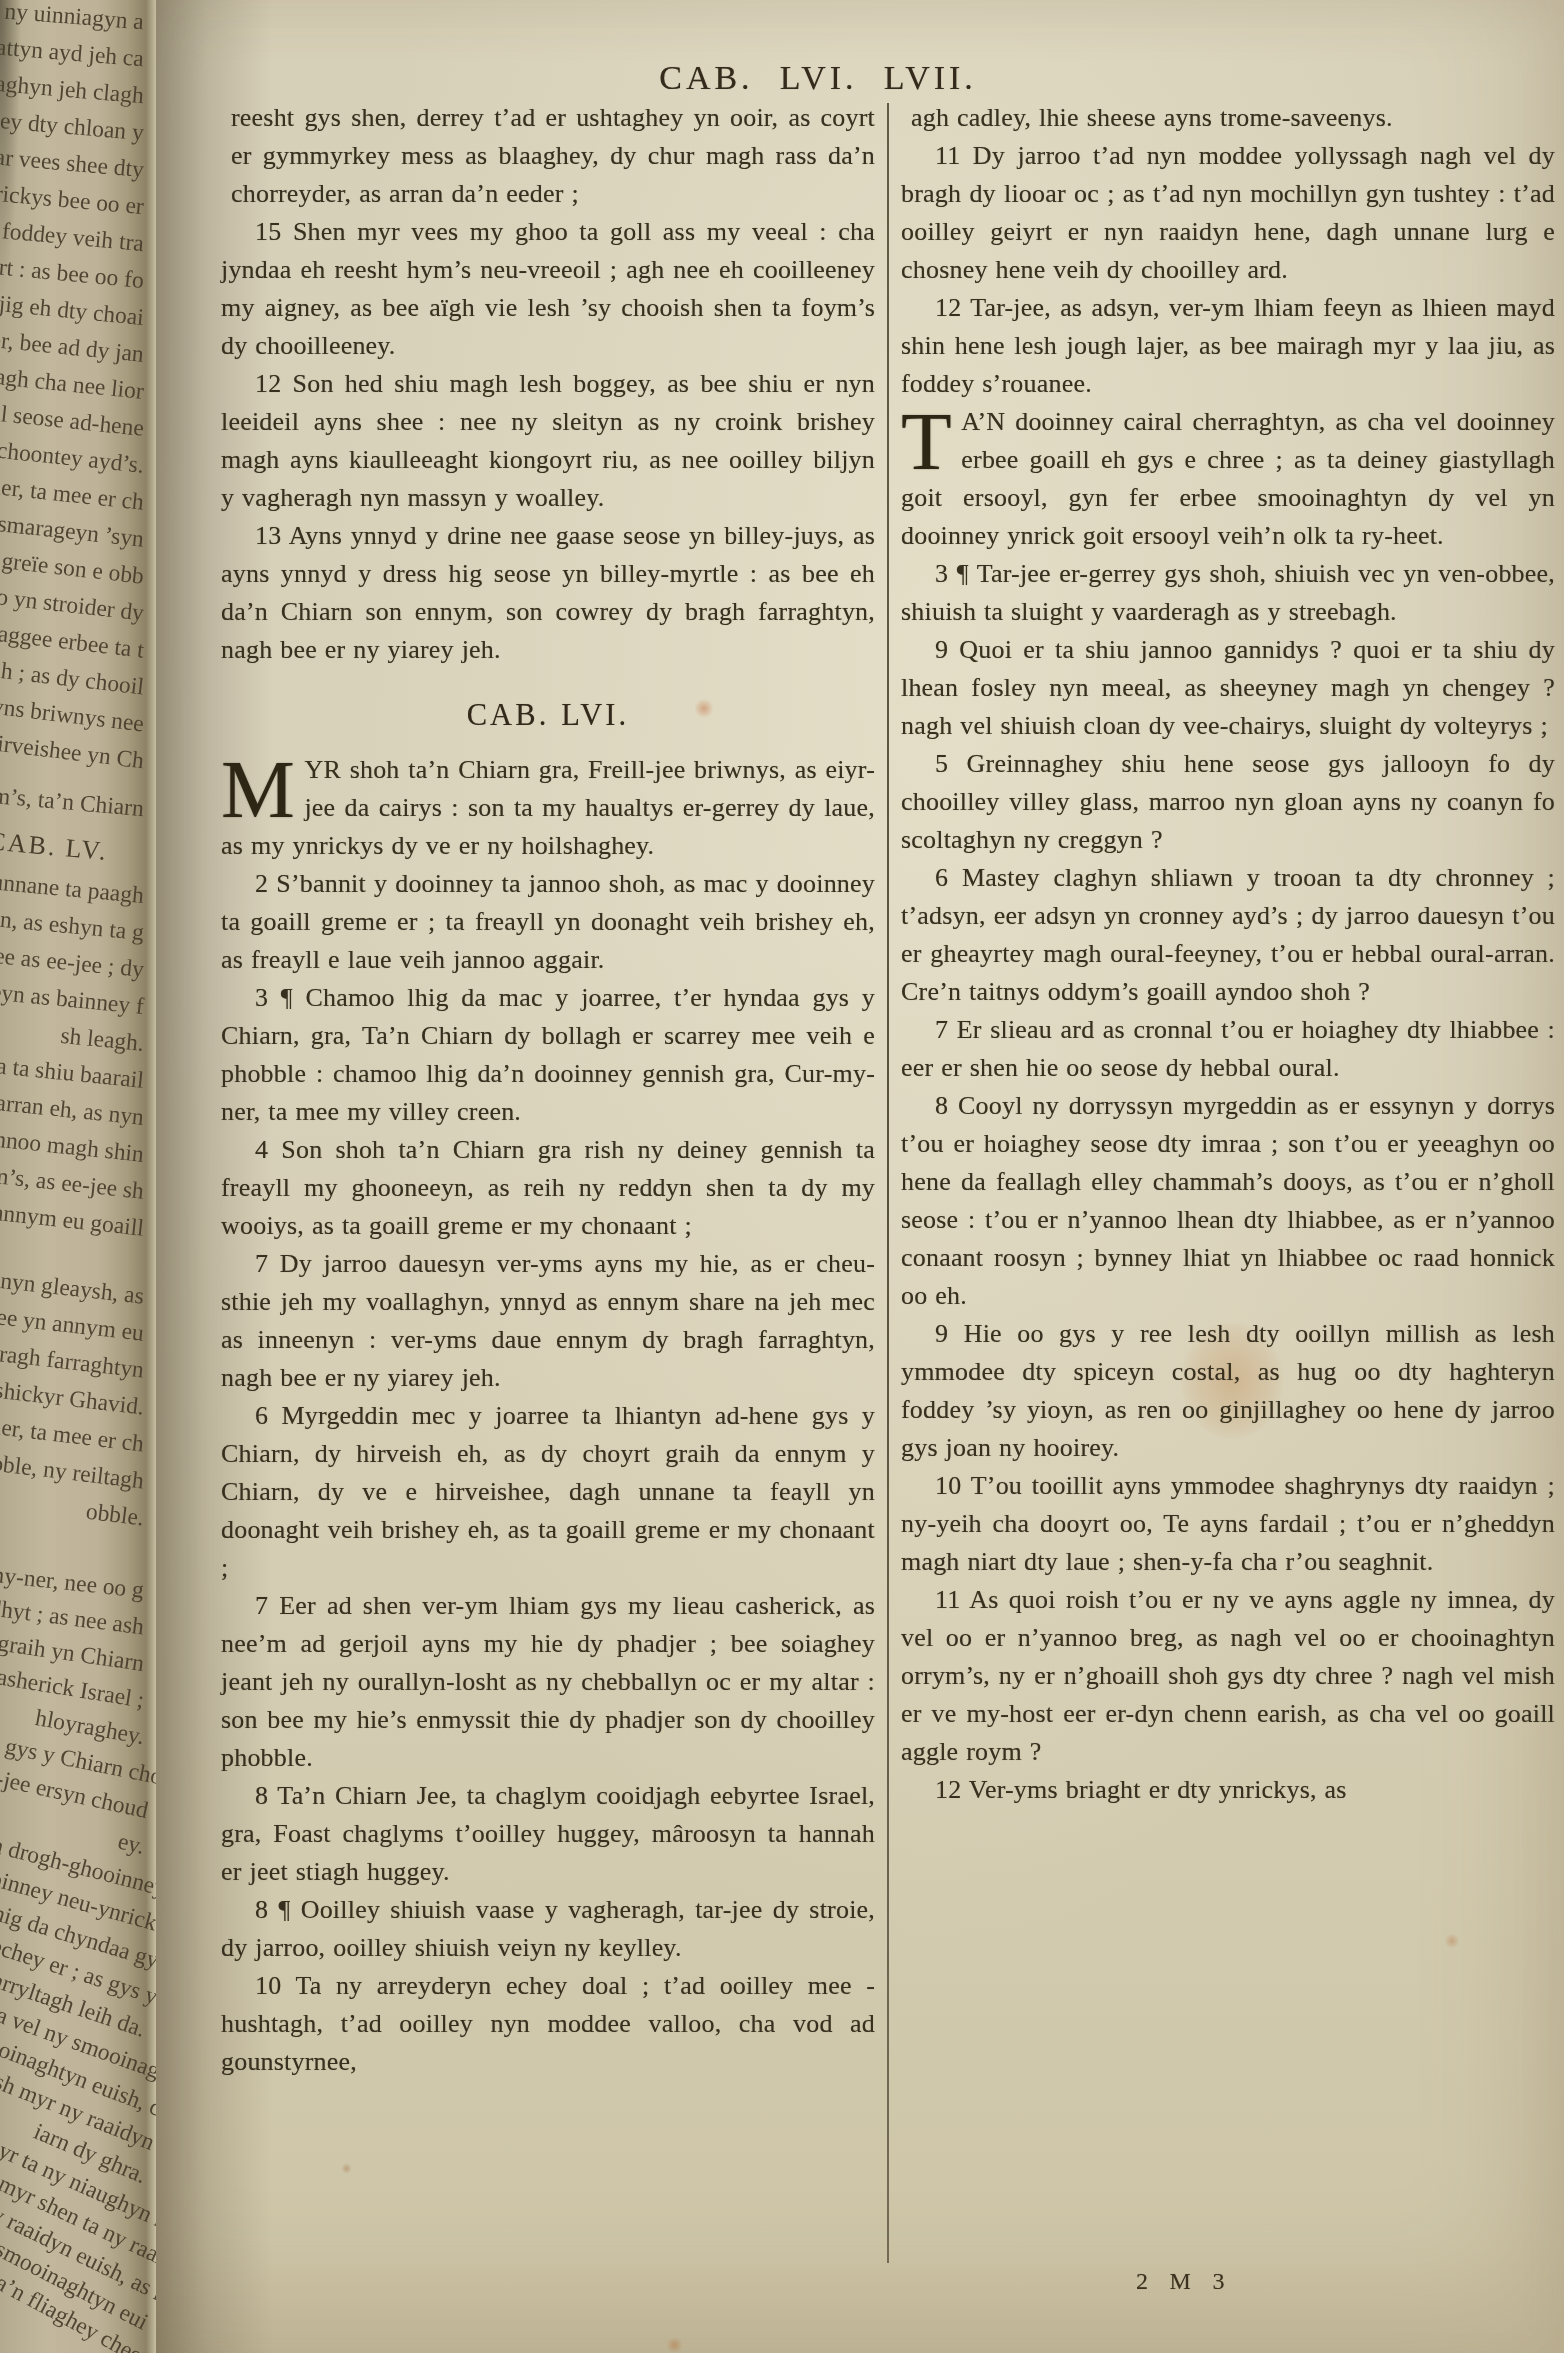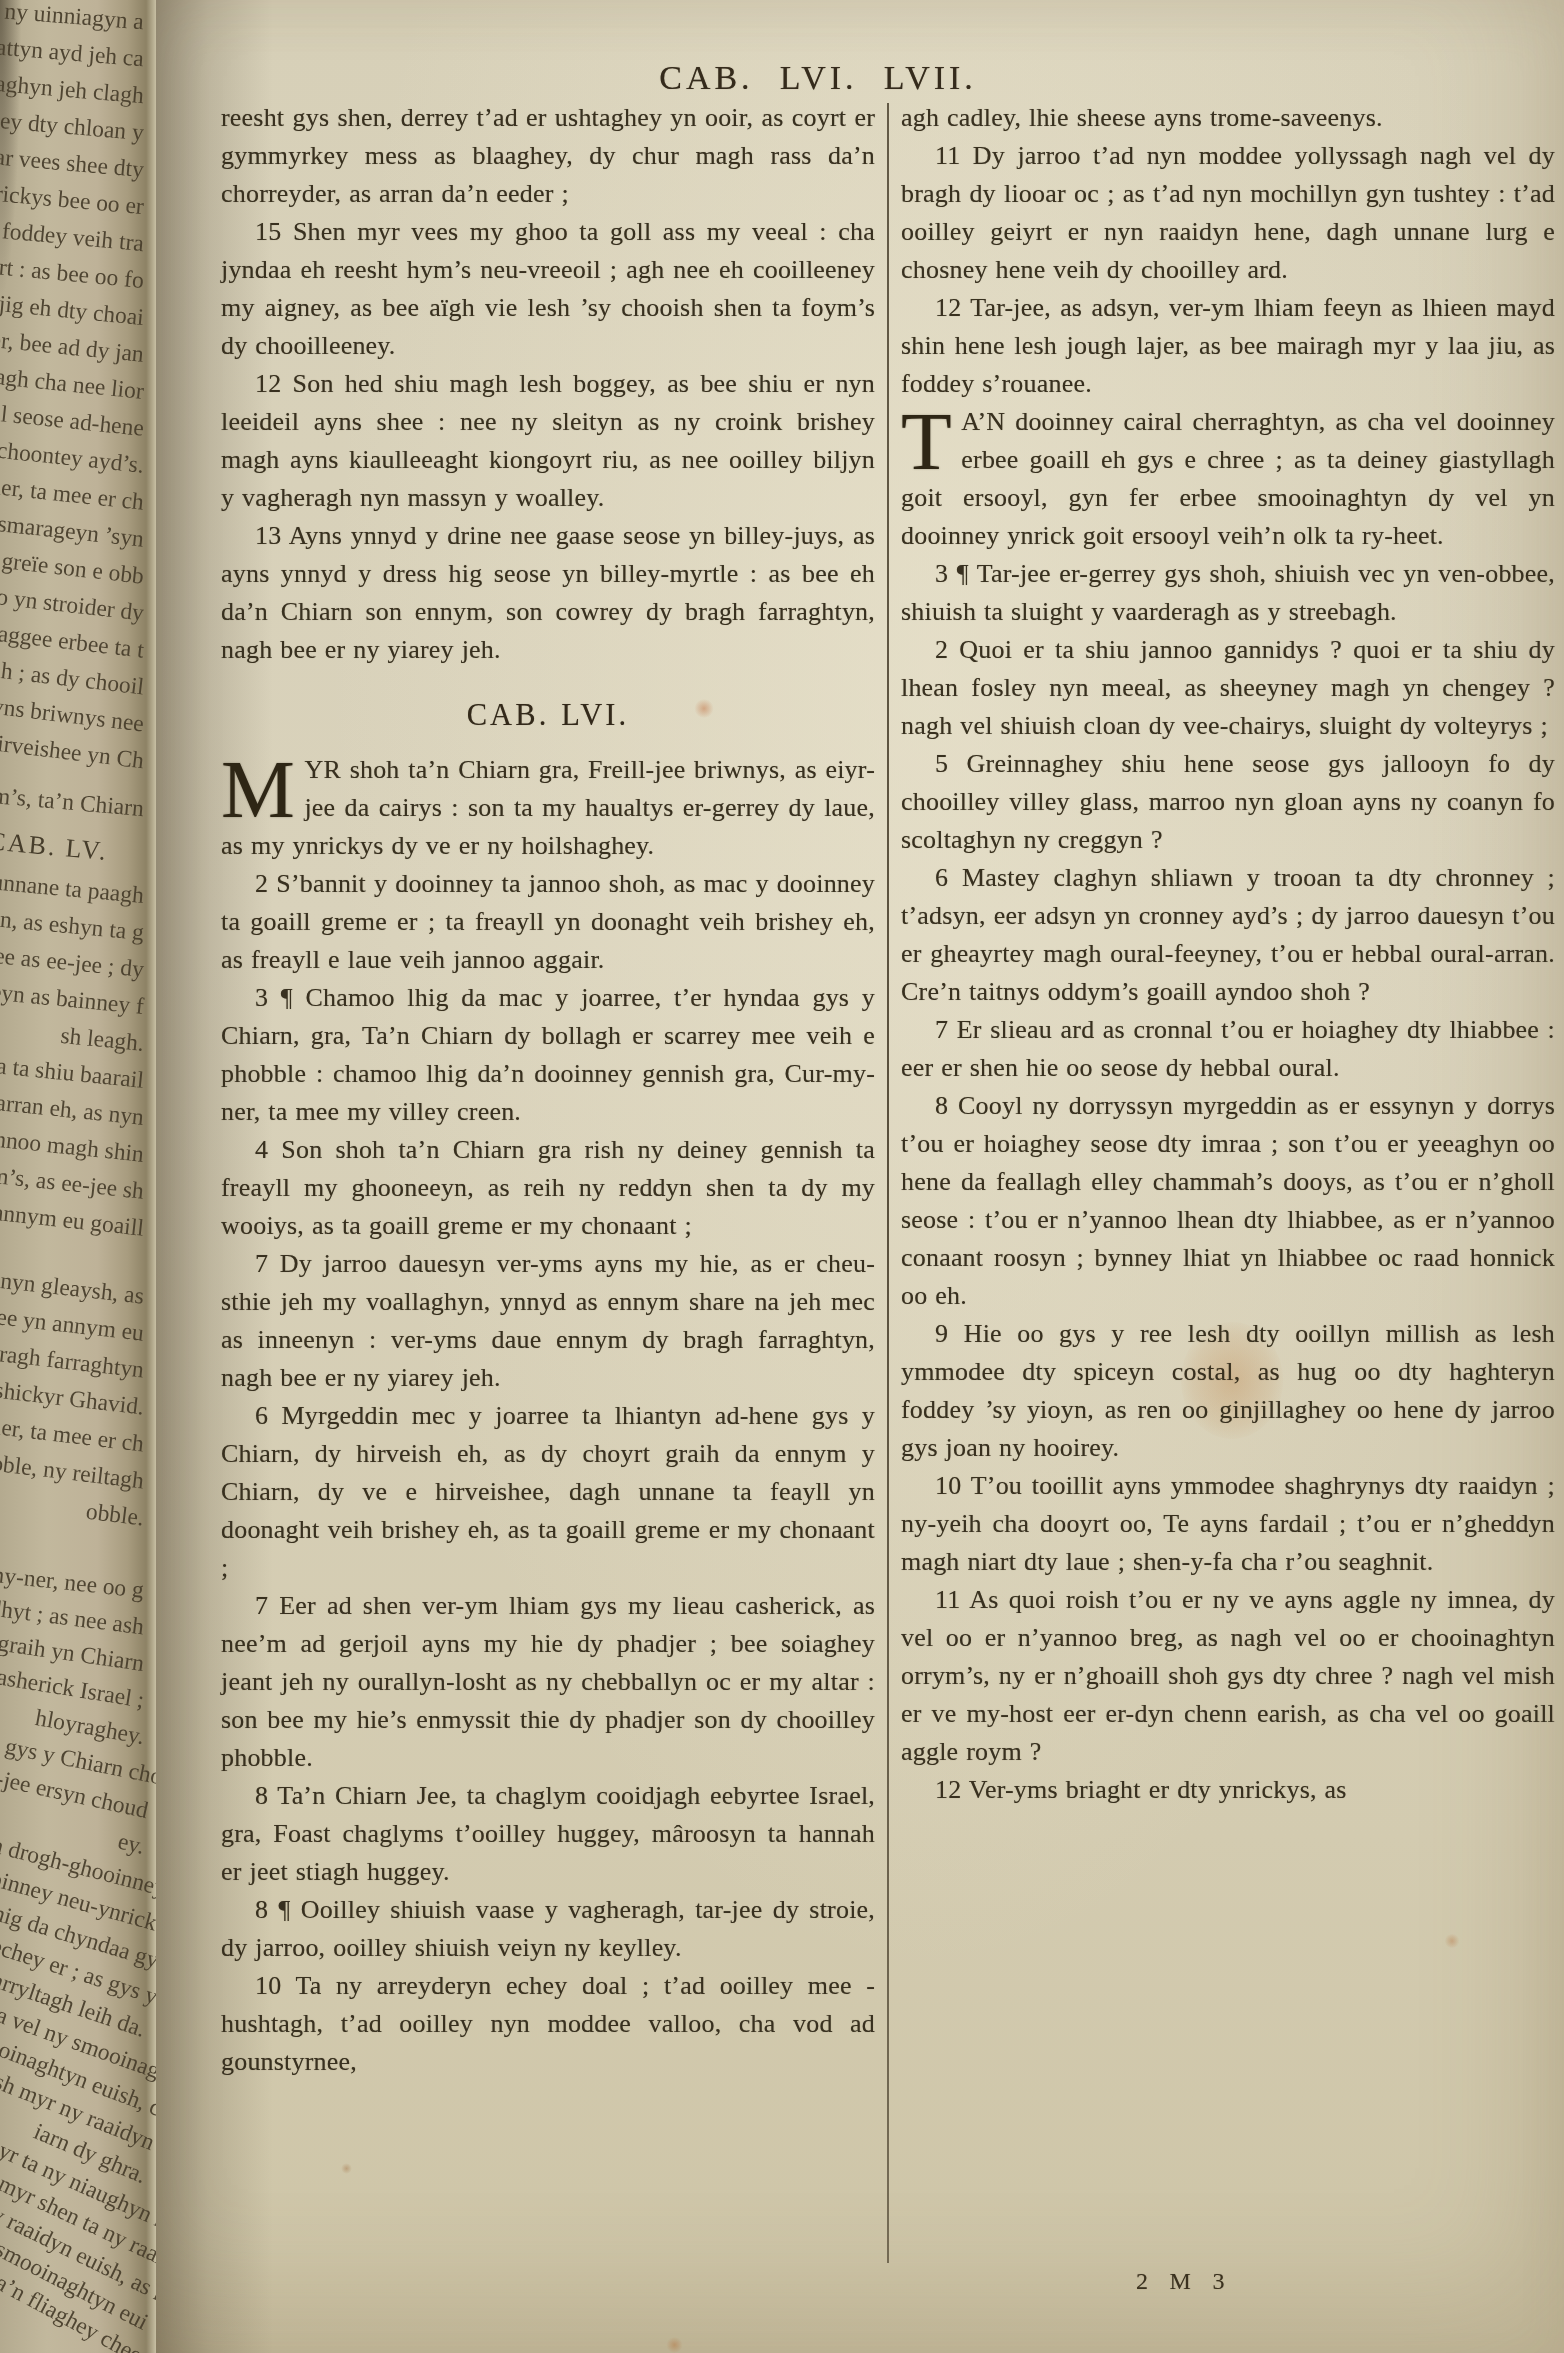--- a/index.html
+++ b/index.html
@@ -50,21 +50,21 @@
   .col{
     position:absolute;top:99px;width:654px;
     font-size:26px;line-height:38px;color:#38301f;
     text-align:justify;letter-spacing:0.2px;word-spacing:1.2px;
     text-shadow:0 0 0.8px rgba(56,48,31,.45);
   }
   .col-left{left:221px;}
   .col-right{left:901px;}
   .para{margin:0;}
   .verse{text-indent:34px;}
-  .cont{text-indent:0;}
+  .cont{text-indent:0;margin-left:10px;}
   .chapter{
     text-align:center;text-indent:0;font-size:30.5px;letter-spacing:3.1px;
     margin:27px 0 17px 0;color:#33291a;
   }
   .dropcap{text-indent:0;}
   .initial{
     float:left;font-size:83px;line-height:67px;
     padding:4.7px 9.4px 0 0;color:#2e2615;
     text-shadow:0 0 1.6px rgba(46,38,21,.5);
   }
@@ -194,21 +194,21 @@
     <p class="para verse">8 ¶ Ooilley shiuish vaase y vagheragh, tar-jee dy stroie, dy jarroo, ooilley shiuish veiyn ny keylley.</p>
     <p class="para verse">10 Ta ny arreyderyn echey doal ; t’ad ooilley mee - hushtagh, t’ad ooilley nyn moddee valloo, cha vod ad gounstyrnee,</p>
   </div>
 <div class="divider"></div>
 <div class="col col-right">
     <p class="para cont">agh cadley, lhie sheese ayns trome-saveenys.</p>
     <p class="para verse">11 Dy jarroo t’ad nyn moddee yollyssagh nagh vel dy bragh dy liooar oc ; as t’ad nyn mochillyn gyn tushtey : t’ad ooilley geiyrt er nyn raaidyn hene, dagh unnane lurg e chosney hene veih dy chooilley ard.</p>
     <p class="para verse">12 Tar-jee, as adsyn, ver-ym lhiam feeyn as lhieen mayd shin hene lesh jough lajer, as bee mairagh myr y laa jiu, as foddey s’rouanee.</p>
     <p class="para dropcap"><span class="initial">T</span>A’N dooinney cairal cherraghtyn, as cha vel dooinney erbee goaill eh gys e chree ; as ta deiney giastyllagh goit ersooyl, gyn fer erbee smooinaghtyn dy vel yn dooinney ynrick goit ersooyl veih’n olk ta ry-heet.</p>
     <p class="para verse">3 ¶ Tar-jee er-gerrey gys shoh, shiuish vec yn ven-obbee, shiuish ta sluight y vaarderagh as y streebagh.</p>
-    <p class="para verse">2 Quoi er ta shiu jannoo gannidys ?  quoi er ta shiu dy lhean fosley nyn meeal, as sheeyney magh yn chengey ?  nagh vel shiuish cloan dy vee-chairys, sluight dy volteyrys ;</p>
+    <p class="para verse">9 Quoi er ta shiu jannoo gannidys ?  quoi er ta shiu dy lhean fosley nyn meeal, as sheeyney magh yn chengey ?  nagh vel shiuish cloan dy vee-chairys, sluight dy volteyrys ;</p>
     <p class="para verse">5 Greinnaghey shiu hene seose gys jallooyn fo dy chooilley villey glass, marroo nyn gloan ayns ny coanyn fo scoltaghyn ny creggyn ?</p>
     <p class="para verse">6 Mastey claghyn shliawn y trooan ta dty chronney ; t’adsyn, eer adsyn yn cronney ayd’s ; dy jarroo dauesyn t’ou er gheayrtey magh oural-feeyney, t’ou er hebbal oural-arran.  Cre’n taitnys oddym’s goaill ayndoo shoh ?</p>
     <p class="para verse">7 Er slieau ard as cronnal t’ou er hoiaghey dty lhiabbee : eer er shen hie oo seose dy hebbal oural.</p>
     <p class="para verse">8 Cooyl ny dorryssyn myrgeddin as er essynyn y dorrys t’ou er hoiaghey seose dty imraa ; son t’ou er yeeaghyn oo hene da feallagh elley chammah’s dooys, as t’ou er n’gholl seose : t’ou er n’yannoo lhean dty lhiabbee, as er n’yannoo conaant roosyn ; bynney lhiat yn lhiabbee oc raad honnick oo eh.</p>
     <p class="para verse">9 Hie oo gys y ree lesh dty ooillyn millish as lesh ymmodee dty spiceyn costal, as hug oo dty haghteryn foddey ’sy yioyn, as ren oo ginjillaghey oo hene dy jarroo gys joan ny hooirey.</p>
     <p class="para verse">10 T’ou tooillit ayns ymmodee shaghrynys dty raaidyn ; ny-yeih cha dooyrt oo, Te ayns fardail ; t’ou er n’gheddyn magh niart dty laue ; shen-y-fa cha r’ou seaghnit.</p>
     <p class="para verse">11 As quoi roish t’ou er ny ve ayns aggle ny imnea, dy vel oo er n’yannoo breg, as nagh vel oo er chooinaghtyn orrym’s, ny er n’ghoaill shoh gys dty chree ?  nagh vel mish er ve my-host eer er-dyn chenn earish, as cha vel oo goaill aggle roym ?</p>
     <p class="para verse">12 Ver-yms briaght er dty ynrickys, as</p>
   </div>
 

